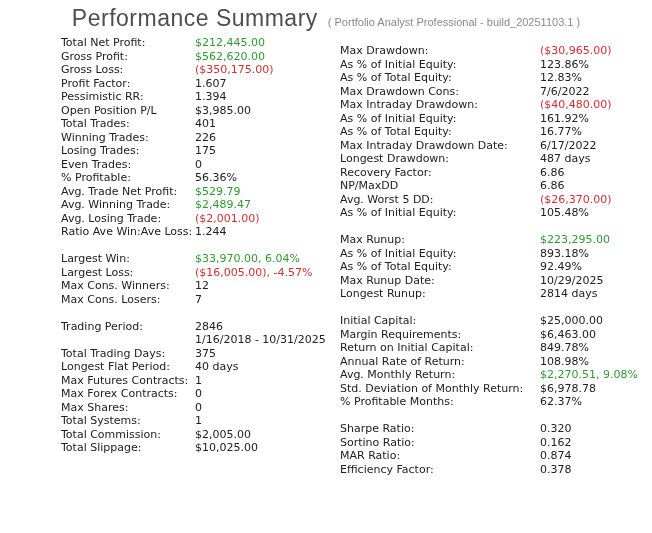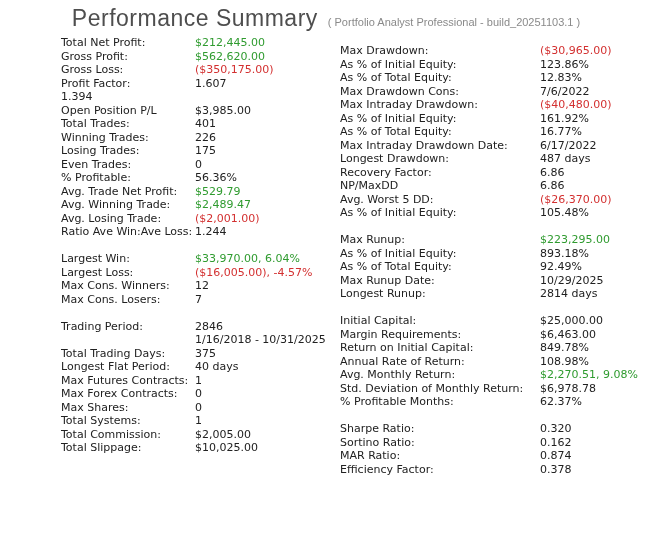--- a/index.html
+++ b/index.html
@@ -76,20 +76,21 @@
       </div>
       <div class="row">
         <span class="label">Gross Loss:</span>
         <span class="value red">($350,175.00)</span>
       </div>
       <div class="row">
         <span class="label">Profit Factor:</span>
         <span class="value">1.607</span>
       </div>
       <div class="row">
+        <span class="label">Pessimistic RR:</span>
         <span class="value">1.394</span>
       </div>
       <div class="row">
         <span class="label">Open Position P/L</span>
         <span class="value">$3,985.00</span>
       </div>
       <div class="row">
         <span class="label">Total Trades:</span>
         <span class="value">401</span>
       </div>

